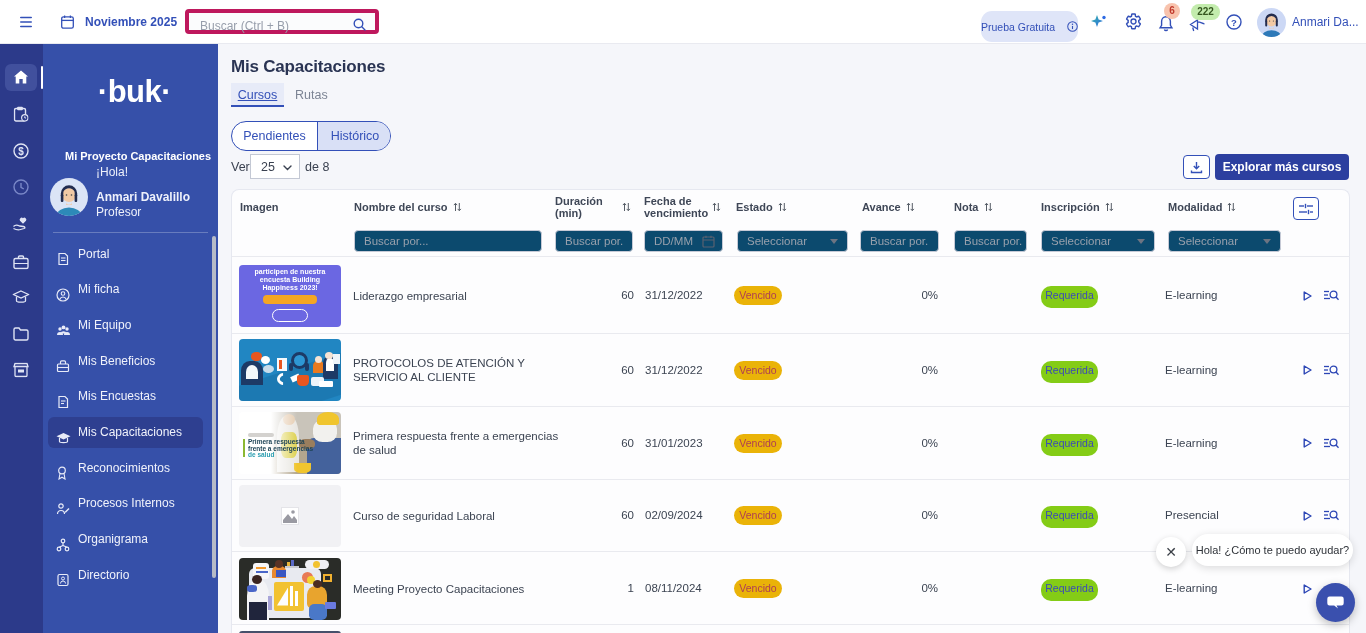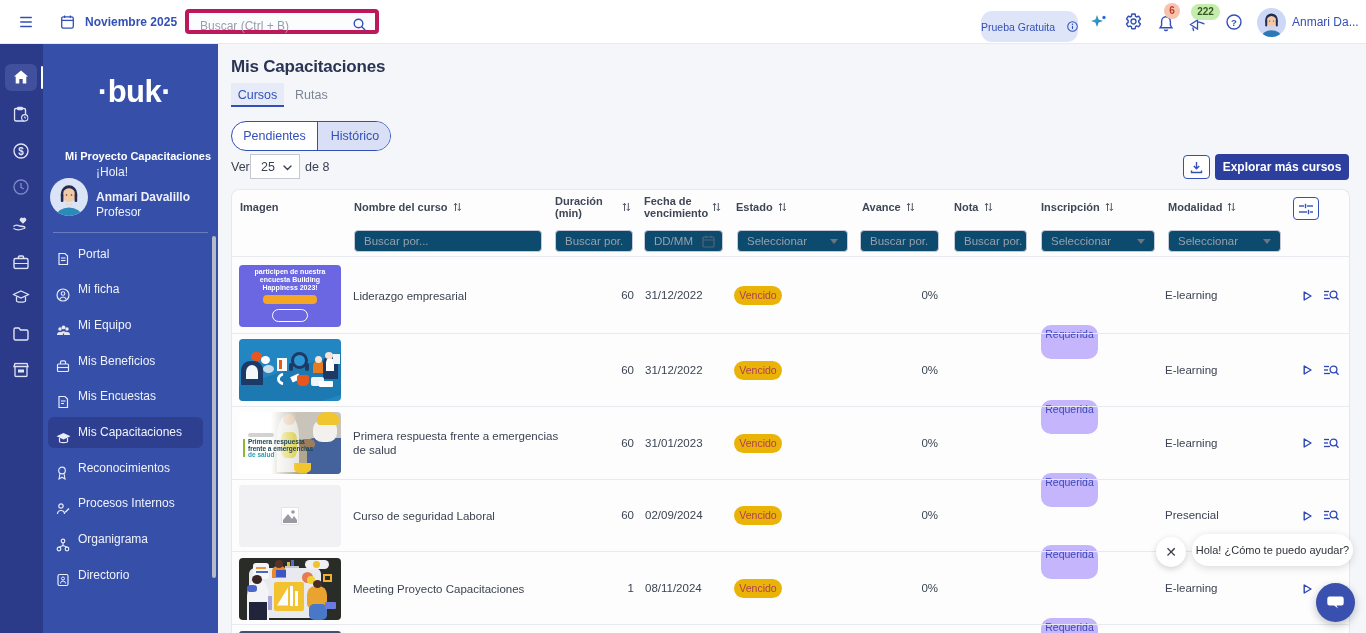--- a/index.html
+++ b/index.html
@@ -25,21 +25,21 @@
   .hola { color:#eef1fb; font-size:12px; position:absolute; left:53px; }
   
   .mitem { position:absolute; left:5px; width:155px; height:31px; color:#f0f2fb; font-size:12px; line-height:31px; }
   .mitem .lbl { position:absolute; left:30px; top:0; white-space:nowrap; }
   .mitem.active { background:#2e3f90; border-radius:6px; }
   .micon { position:absolute; left:8px; top:8.5px; width:14px; height:14px; }
   #sscroll { position:absolute; left:212px; top:236px; width:4px; height:342px; background:#b6bbc7; border-radius:2px; z-index:3; }
   
   #content { position:absolute; left:218px; top:44px; width:1148px; height:589px; background:#f5f6fa; }
   #title { position:absolute; left:13px; top:12.5px; font-size:17px; font-weight:bold; color:#2a3453; letter-spacing:-0.2px; }
-  .tabC { position:absolute; left:13px; top:39px; width:53px; height:24px; background:#e7ebf8; border-bottom:2.5px solid #3350b8; color:#3350b8; font-size:12.5px; text-align:center; line-height:24px; }
+  .tabC { position:absolute; left:13px; top:39px; width:53px; height:24px; background:#e7ebf8; border-bottom:2.5px solid #3350b8; color:#3350b8; font-size:12.5px; text-align:center; line-height:24px;text-decoration:underline; }
   .tabR { position:absolute; left:77px; top:39px; color:#7c8494; font-size:12.5px; line-height:24px; }
   #seg { position:absolute; left:13px; top:77px; width:160px; height:30px; border:1px solid #3350b8; border-radius:15px; background:#fff; overflow:hidden; }
   #seg .p1 { position:absolute; left:0; top:0; width:86px; height:30px; color:#3350b8; font-size:12.5px; text-align:center; line-height:28px; border-right:1px solid #3350b8; }
   #seg .p2 { position:absolute; left:86px; top:0; width:74px; height:30px; background:#d9e0f6; color:#3350b8; font-size:12.5px; text-align:center; line-height:28px; }
   #versel { position:absolute; left:32px; top:110px; width:50px; height:25px; border:1px solid #c3c8d4; border-radius:0; background:#fff; }
   .btn-dl { position:absolute; left:965px; top:111px; width:27px; height:24px; border:1px solid #3350b8; border-radius:4px; background:#fff; }
   .btn-exp { position:absolute; left:997px; top:110px; width:134px; height:26px; background:#2c3f9f; border-radius:4px; color:#fff; font-size:12px; font-weight:bold; text-align:center; line-height:26px; }
   
   #card { position:absolute; left:13px; top:145px; width:1119px; height:444px; background:#fdfdfe; border:1px solid #e6e8f0; border-radius:8px 8px 0 0; border-bottom:none; }
   .th { position:absolute; font-size:11px; font-weight:bold; color:#3f4757; line-height:12.5px; }
@@ -47,21 +47,21 @@
   .fin, .fsel { position:absolute; top:39.5px; height:22px; border:1px solid #c6cad6; border-radius:4px; background:#0c4a6e; font-size:11.5px; color:#98a0ac; line-height:20px; padding-left:9px; white-space:nowrap; overflow:hidden; }
   .caret { position:absolute; right:9px; top:8px; width:0; height:0; border-left:4px solid transparent; border-right:4px solid transparent; border-top:5px solid #6d7482; }
   #colbtn { position:absolute; left:1061px; top:7px; width:26px; height:23px; border:1px solid #3350b8; border-radius:4px; background:#fff; }
   .row { position:absolute; left:0; width:1118px; border-top:1px solid #e9eaef; }
   .thumb { position:absolute; left:7px; width:102px; height:62px; border-radius:4px; overflow:hidden; }
   .cname { position:absolute; left:121px; font-size:11.5px; color:#3c4452; line-height:14px; }
   .cdur { position:absolute; left:340px; width:62px; text-align:right; font-size:11.5px; color:#3c4452; }
   .cdate { position:absolute; left:413px; font-size:11.5px; color:#3c4452; }
   .pillV { position:absolute; left:502px; width:48px; height:19px; background:#eab308; border-radius:10px; color:#ae3f53; font-size:10.5px; text-align:center; line-height:19px; }
   .cav { position:absolute; left:645px; width:61px; text-align:right; font-size:11.5px; color:#3c4452; }
-  .pillR { position:absolute; left:809px; width:57px; height:34px; background:#c4b5fd; border-radius:10px; color:#3b4ab8; font-size:10.5px; text-align:center; line-height:19px;margin-top:39px; }
+  .pillR { position:absolute; left:809px; width:57px; height:22px; background:#84cc16; border-radius:10px; color:#3b4ab8; font-size:10.5px; text-align:center; line-height:19px; }
   .cmod { position:absolute; left:933px; font-size:11.5px; color:#3c4452; }
   .act { position:absolute; }
   
   #chatx { position:absolute; left:1156px; top:537px; width:30px; height:30px; border-radius:50%; background:#fff; box-shadow:0 2px 6px rgba(0,0,0,0.18); text-align:center; line-height:30px; color:#3a3f46; font-size:14px; z-index:6; }
   #chattip { position:absolute; left:1192px; top:534px; width:161px; height:32px; background:#fff; border-radius:16px; box-shadow:0 2px 8px rgba(0,0,0,0.14); color:#2e3238; font-size:11px; text-align:center; line-height:32px; white-space:nowrap; z-index:6; }
   #chatbtn { position:absolute; left:1316px; top:583px; width:39px; height:39px; border-radius:50%; background:#3a50ae; box-shadow:0 3px 8px rgba(0,0,0,0.25); z-index:6; }
 </style>
 </head>
 <body>
 
@@ -427,20 +427,21 @@
               <div style="position:absolute;left:74px;top:22px;width:11px;height:12px;background:#e87a1f;border-radius:40% 40% 0 0;"></div>
               <div style="position:absolute;left:76px;top:17px;width:7px;height:7px;background:#f6e3d3;border-radius:50%;"></div>
               <div style="position:absolute;left:84px;top:18px;width:15px;height:22px;background:#1d3a66;border-radius:30% 30% 0 0;"></div>
               <div style="position:absolute;left:87px;top:19px;width:8px;height:13px;background:#fff;border-radius:40% 40% 0 0;"></div>
               <div style="position:absolute;left:86px;top:13px;width:8px;height:7px;background:#f6e3d3;border-radius:50%;"></div>
               <div style="position:absolute;left:72px;top:38px;width:13px;height:9px;background:#eef4f9;border-radius:2px;"></div>
               <div style="position:absolute;left:80px;top:42px;width:14px;height:6px;background:#fff;border-radius:1px;"></div>
               <div style="position:absolute;left:94px;top:15px;width:7px;height:10px;background:#eef4f9;"></div>
             </div>
           </div>
+          <div class="cname" style="top:22.25px;">PROTOCOLOS DE ATENCIÓN Y<br>SERVICIO AL CLIENTE</div>
           <div class="cdur" style="top:29.75px;">60</div>
           <div class="cdate" style="top:29.75px;">31/12/2022</div>
           <div class="pillV" style="top:26.75px;">Vencido</div>
           <div class="cav" style="top:29.75px;">0%</div>
           <div class="pillR" style="top:26.75px;">Requerida</div>
           <div class="cmod" style="top:29.75px;">E-learning</div>
           <svg class="act" style="left:1071px;top:31.25px;" width="9" height="10" viewBox="0 0 9 10">
             <path d="M1.2 1 L8 5 L1.2 9 Z" fill="none" stroke="#2c46b5" stroke-width="1.4" stroke-linejoin="round"></path>
           </svg>
           <svg class="act" style="left:1092px;top:30.75px;" width="15" height="11" viewBox="0 0 15 11">

